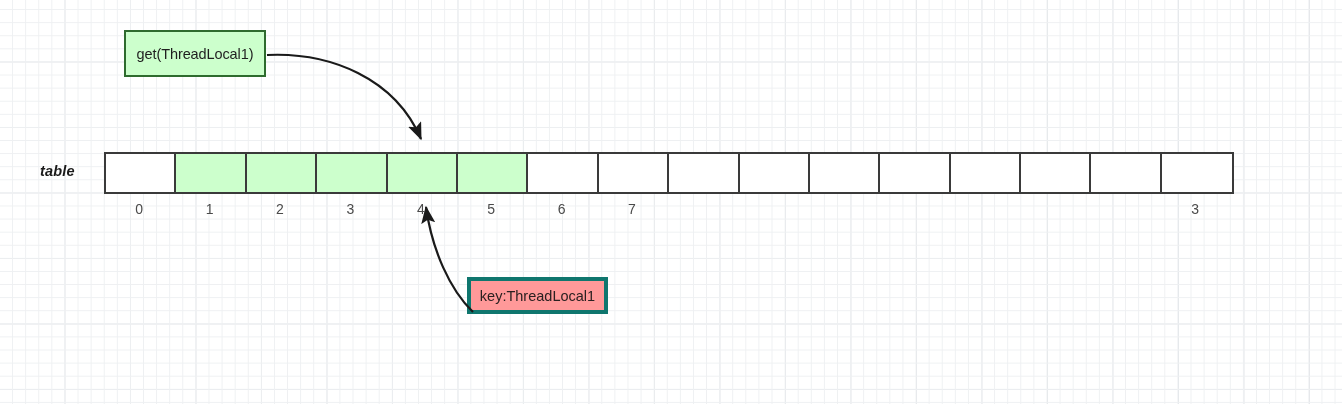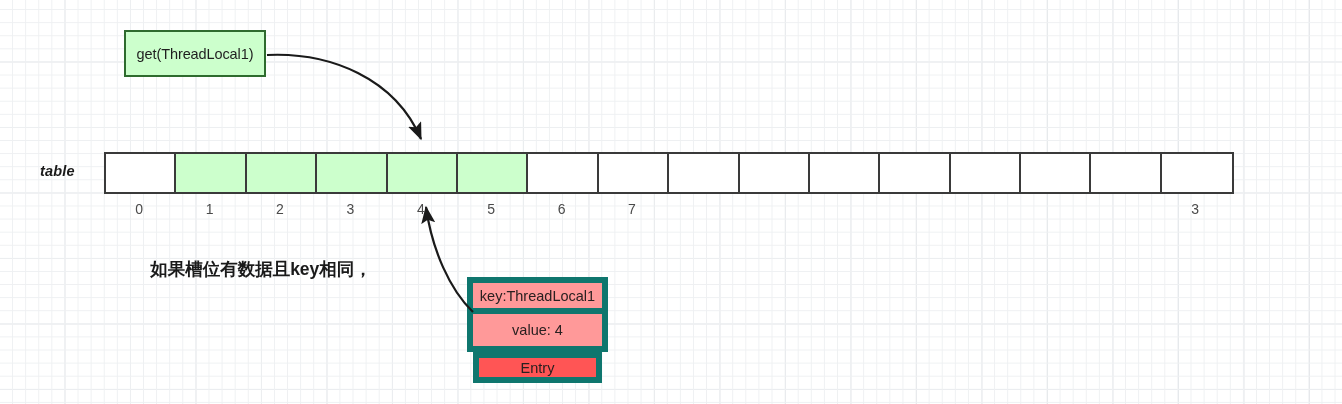--- a/index.html
+++ b/index.html
@@ -127,21 +127,21 @@
   #note-text .note-line { display: block; white-space: nowrap; }
 
   
   #entry-card {
     position: absolute;
     left: 467px;
     top: 277px;
   }
   .entry-row {
     box-sizing: border-box;
-    border: 6px solid #0f766e;
+    border: 4px solid #0f766e;
     display: flex;
     align-items: center;
     justify-content: center;
     font-size: 14.5px;
     color: #2a2020;
     white-space: nowrap;
   }
   #entry-key-row {
     width: 141px;
     height: 37px;
@@ -200,32 +200,25 @@
     <div class="index-label" style="left: 140.8px;">2</div>
     <div class="index-label" style="left: 211.2px;">3</div>
     <div class="index-label" style="left: 281.6px;">4</div>
     <div class="index-label" style="left: 352px;">5</div>
     <div class="index-label" style="left: 422.4px;">6</div>
     <div class="index-label" style="left: 492.8px;">7</div>
     <div class="index-label" style="left: 1056px;">3</div>
   </div>
 
 <div id="note-text">
-  <span class="note-line">如果槽位有数据且key相同，</span>
 </div>
 
 <div id="entry-card">
   <div class="entry-row" id="entry-key-row">
     <span>key:ThreadLocal1</span>
-  </div>
-  <div class="entry-row" id="entry-value-row">
-    <span>value: 4</span>
-  </div>
-  <div class="entry-row" id="entry-type-row">
-    <span>Entry</span>
   </div>
 </div>
 
 <svg class="layer" viewBox="0 0 1342 404" width="1342" height="404">
   <defs>
     <marker id="arrowhead" markerWidth="9" markerHeight="9" refX="7.4" refY="3.2" orient="auto" markerUnits="strokeWidth">
       <path d="M0,0 L8,3.2 L0,6.4 L1.6,3.2 z" fill="#1a1a1a"></path>
     </marker>
   </defs>
   <path d="M267,55 C330,52 395,78 421,139" fill="none" stroke="#1a1a1a" stroke-width="2.2" marker-end="url(#arrowhead)"></path>

